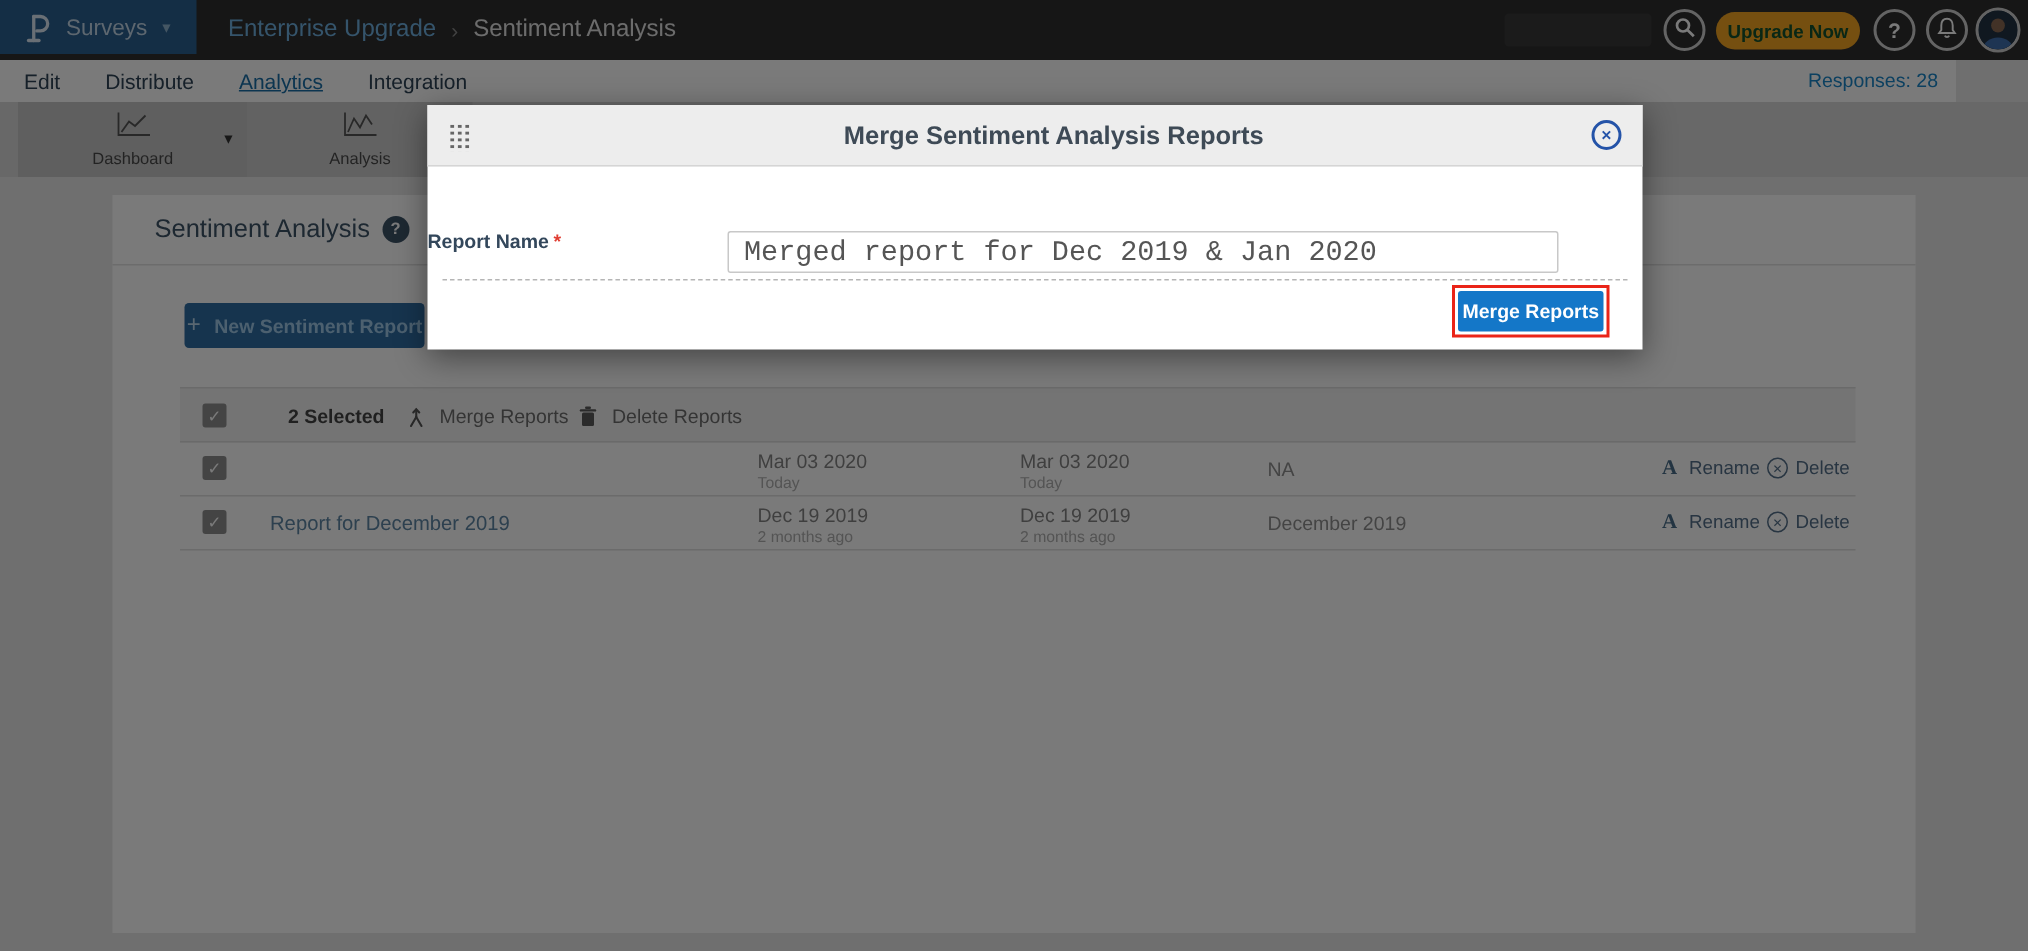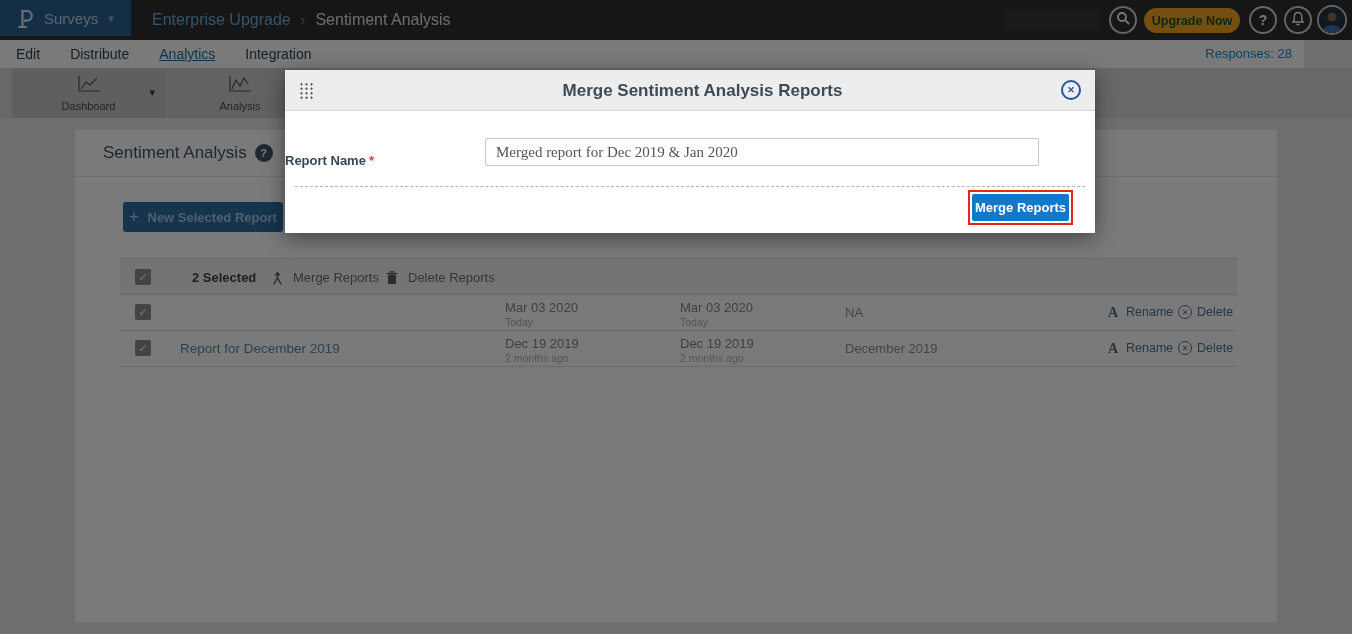--- a/index.html
+++ b/index.html
@@ -107,23 +107,23 @@
   .drag-handle{position:absolute;left:14px;top:12px;width:14px;height:19px;
                background-image:radial-gradient(#666 1.2px,transparent 1.4px);
                background-size:5px 4.5px;}
   .modal-title{text-align:center;line-height:41px;font-size:17px;font-weight:bold;color:#3e4a56;margin-left:25px;}
   .modal-close{position:absolute;right:14px;top:10px;width:20px;height:20px;border-radius:50%;
                border:2px solid #2453a8;box-sizing:border-box;color:#2453a8;font-size:9px;
                font-weight:bold;display:flex;align-items:center;justify-content:center;}
   .field-label{position:absolute;left:0;top:83px;width:185px;text-align:left;
                font-size:13px;font-weight:bold;color:#33475b;}
   .req{color:#e03c31;margin-left:3px;}
-  .report-input{position:absolute;left:200px;top:68px;width:532px;height:26px;
-                border:1px solid #c8c8c8;border-radius:2px;font-size:15px;color:#555;
-                padding:0 10px;font-family:Liberation Serif, serif;}
+  .report-input{position:absolute;left:200px;top:84px;width:532px;height:26px;
+                border:1px solid #c8c8c8;border-radius:2px;font-size:19px;color:#555;
+                padding:0 10px;font-family:Liberation Mono, monospace;}
   .modal-dash{position:absolute;left:10px;right:10px;top:116px;border-top:1px dashed #b5b5b5;}
   .annotation-box{position:absolute;left:683px;top:120px;border:2px solid #ea2418;padding:2px;}
   .merge-submit{width:97px;height:27px;background:#1477c8;border-radius:2px;color:#fff;
                 font-size:13px;font-weight:bold;display:flex;align-items:center;justify-content:center;}
 </style>
 </head>
 <body>
 
 <div class="screen">
 
@@ -219,21 +219,21 @@
     <div class="card">
 
       <div class="card-title-row">
         <span class="card-title">Sentiment Analysis</span>
         <span class="help-dot">?</span>
       </div>
       <div class="title-divider"></div>
 
       <div class="new-btn">
         <span class="plus">+</span>
-        <span>New Selected Report</span>
+        <span>New Sentiment Report</span>
       </div>
 
       <div class="table">
 
         <div class="selbar">
           <span class="checkbox">✓</span>
           <span class="sel-count">2 Selected</span>
           <span class="sel-act-icon merge-icon">
             <svg width="15" height="15" viewBox="0 0 15 15" fill="none" stroke="#555" stroke-width="1.4" stroke-linecap="round">
               <path d="M4 14 L7.5 8"></path>

